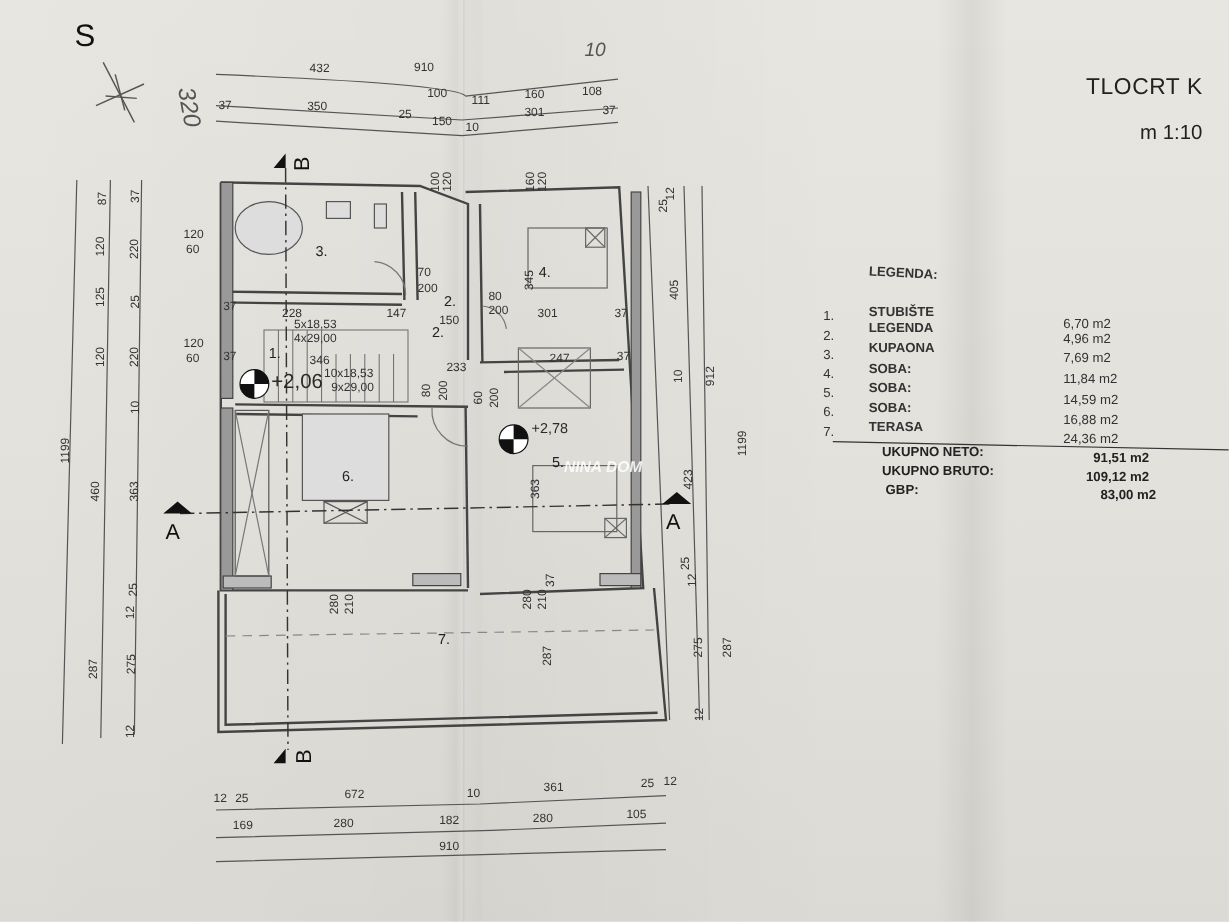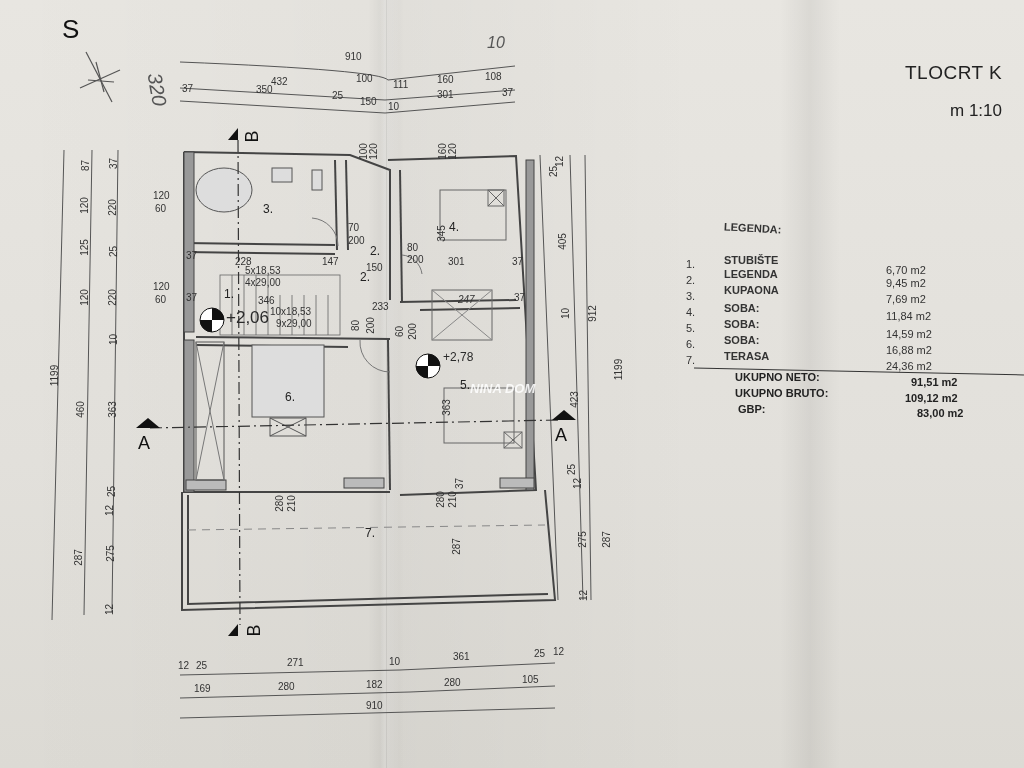--- a/index.html
+++ b/index.html
@@ -178,21 +178,21 @@
 <div class="t legend-head" style="left:724px; top:222px;">LEGENDA:</div>
 <div>
   <div class="legend-row" style="left:686px; top:258px; width:320px;">
     <span class="n">1.</span>
     <span class="l" style="top:-4px">STUBIŠTE</span>
     <span class="v" style="top:6px">6,70 m2</span>
   </div>
   <div class="legend-row" style="left:686px; top:274px; width:320px;">
     <span class="n">2.</span>
     <span class="l" style="top:-6px">LEGENDA</span>
-    <span class="v" style="top:3px">9,45 m2</span>
+    <span class="v" style="top:3px">4,96 m2</span>
   </div>
   <div class="legend-row" style="left:686px; top:290px; width:320px;">
     <span class="n">3.</span>
     <span class="l" style="top:-6px">KUPAONA</span>
     <span class="v" style="top:3px">7,69 m2</span>
   </div>
   <div class="legend-row" style="left:686px; top:306px; width:320px;">
     <span class="n">4.</span>
     <span class="l" style="top:-4px">SOBA:</span>
     <span class="v" style="top:4px">11,84 m2</span>
@@ -246,36 +246,36 @@
 <div class="t dim" style="left:276px; top:318px;">9x29,00</div>
 
 <div class="t section" style="left:138px; top:433px;">A</div>
 <div class="t section" style="left:555px; top:425px;">A</div>
 <div class="t section" style="left:246px; top:126px; transform:rotate(-90deg);">B</div>
 <div class="t section" style="left:248px; top:620px; transform:rotate(-90deg);">B</div>
 
 <div class="t watermark" style="left:470px; top:381px;">NINA DOM</div>
 
 <div class="t dim" style="left:345px; top:51px;">910</div>
-<div class="t dim" style="left:258px; top:76px;margin-left:13px;">432</div>
+<div class="t dim" style="left:258px; top:52px;">432</div>
 <div class="t dim" style="left:356px; top:73px;">100</div>
 <div class="t dim" style="left:393px; top:79px;">111</div>
 <div class="t dim" style="left:437px; top:74px;">160</div>
 <div class="t dim" style="left:485px; top:71px;">108</div>
 <div class="t dim" style="left:182px; top:83px;">37</div>
 <div class="t dim" style="left:256px; top:84px;">350</div>
 <div class="t dim" style="left:332px; top:90px;">25</div>
 <div class="t dim" style="left:360px; top:96px;">150</div>
 <div class="t dim" style="left:388px; top:101px;">10</div>
 <div class="t dim" style="left:437px; top:89px;">301</div>
 <div class="t dim" style="left:502px; top:87px;">37</div>
 
 <div class="t dim" style="left:178px; top:660px;">12</div>
 <div class="t dim" style="left:196px; top:660px;">25</div>
-<div class="t dim" style="left:287px; top:657px;">271</div>
+<div class="t dim" style="left:287px; top:657px;">672</div>
 <div class="t dim" style="left:389px; top:656px;">10</div>
 <div class="t dim" style="left:453px; top:651px;">361</div>
 <div class="t dim" style="left:534px; top:648px;">25</div>
 <div class="t dim" style="left:553px; top:646px;">12</div>
 <div class="t dim" style="left:194px; top:683px;">169</div>
 <div class="t dim" style="left:278px; top:681px;">280</div>
 <div class="t dim" style="left:366px; top:679px;">182</div>
 <div class="t dim" style="left:444px; top:677px;">280</div>
 <div class="t dim" style="left:522px; top:674px;">105</div>
 <div class="t dim" style="left:366px; top:700px;">910</div>
@@ -318,21 +318,21 @@
 <div class="t dim" style="left:348px; top:222px;">70</div>
 <div class="t dim" style="left:348px; top:235px;">200</div>
 <div class="t dim" style="left:407px; top:242px;">80</div>
 <div class="t dim" style="left:407px; top:254px;">200</div>
 <div class="t dim" style="left:235px; top:256px;">228</div>
 <div class="t dim" style="left:322px; top:256px;">147</div>
 <div class="t dim" style="left:366px; top:262px;">150</div>
 <div class="t dim" style="left:372px; top:301px;">233</div>
 <div class="t dim" style="left:448px; top:256px;">301</div>
 <div class="t vdim" style="left:433px; top:228px;">345</div>
-<div class="t dim" style="left:458px; top:294px;font-style:italic;">247</div>
+<div class="t dim" style="left:458px; top:294px;">247</div>
 <div class="t dim" style="left:186px; top:250px;">37</div>
 <div class="t dim" style="left:186px; top:292px;">37</div>
 <div class="t dim" style="left:512px; top:256px;">37</div>
 <div class="t dim" style="left:514px; top:292px;">37</div>
 <div class="t vdim" style="left:355px; top:146px;">100</div>
 <div class="t vdim" style="left:365px; top:146px;">120</div>
 <div class="t vdim" style="left:434px; top:146px;">160</div>
 <div class="t vdim" style="left:444px; top:146px;">120</div>
 <div class="t vdim" style="left:350px; top:320px;">80</div>
 <div class="t vdim" style="left:362px; top:320px;">200</div>

